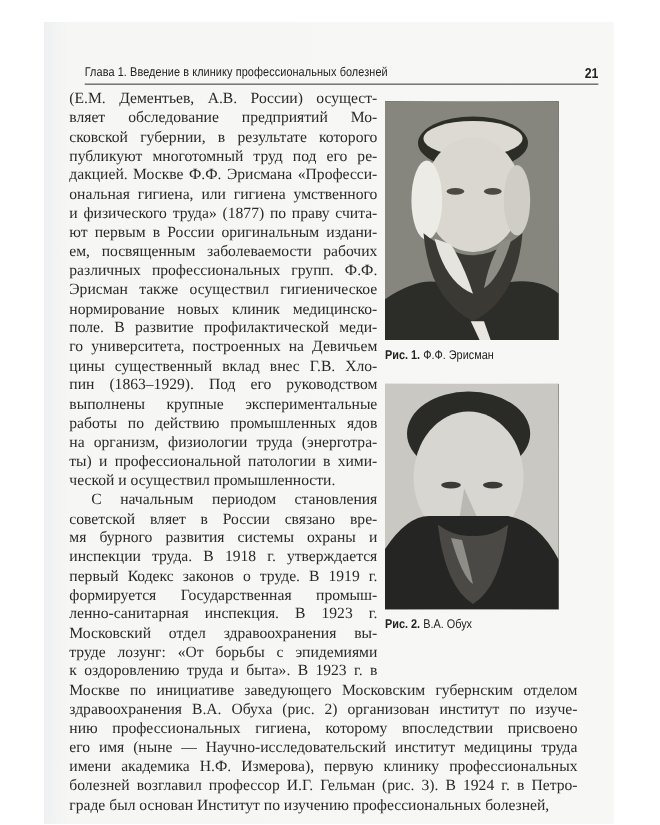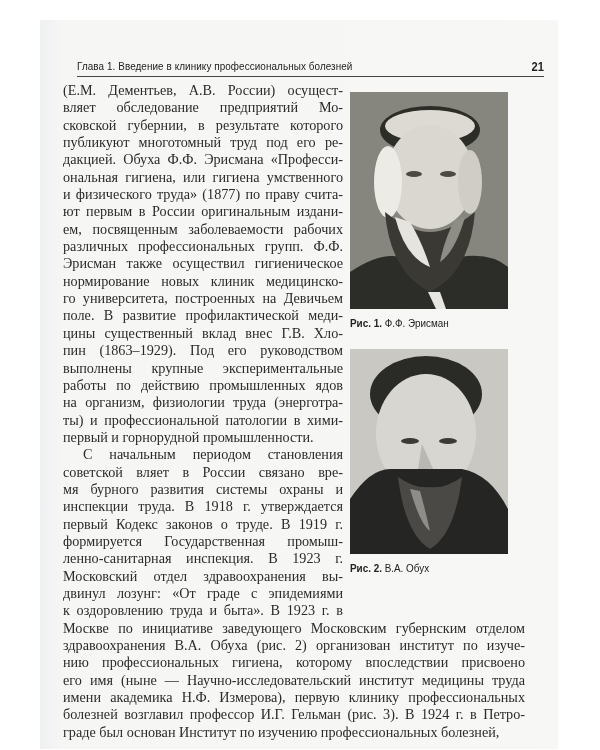--- a/index.html
+++ b/index.html
@@ -52,46 +52,46 @@
     <span class="title">Глава 1. Введение в клинику профессиональных болезней</span>
     <span class="pageno">21</span>
   </div>
 
   <div class="body-text">
     <div class="col-narrow">
       <span class="line">(Е.М. Дементьев, А.В. России) осущест-</span>
       <span class="line">вляет обследование предприятий Мо-</span>
       <span class="line">сковской губернии, в результате которого</span>
       <span class="line">публикуют многотомный труд под его ре-</span>
-      <span class="line">дакцией. Обуха Ф.Ф. Эрисмана «Професси-</span>
+      <span class="line">дакцией. Москве Ф.Ф. Эрисмана «Професси-</span>
       <span class="line">ональная гигиена, или гигиена умственного</span>
       <span class="line">и физического труда» (1877) по праву счита-</span>
       <span class="line">ют первым в России оригинальным издани-</span>
       <span class="line">ем, посвященным заболеваемости рабочих</span>
       <span class="line">различных профессиональных групп. Ф.Ф.</span>
       <span class="line">Эрисман также осуществил гигиеническое</span>
       <span class="line">нормирование новых клиник медицинско-</span>
+      <span class="line">поле. В развитие профилактической меди-</span>
       <span class="line">го университета, построенных на Девичьем</span>
-      <span class="line">поле. В развитие профилактической меди-</span>
       <span class="line">цины существенный вклад внес Г.В. Хло-</span>
       <span class="line">пин (1863–1929). Под его руководством</span>
       <span class="line">выполнены крупные экспериментальные</span>
       <span class="line">работы по действию промышленных ядов</span>
       <span class="line">на организм, физиологии труда (энерготра-</span>
       <span class="line">ты) и профессиональной патологии в хими-</span>
-      <span class="line last">первый и горнорудной промышленности.</span>
+      <span class="line last">ческой и осуществил промышленности.</span>
       <span class="line indent">С начальным периодом становления</span>
       <span class="line">советской вляет в России связано вре-</span>
       <span class="line">мя бурного развития системы охраны и</span>
       <span class="line">инспекции труда. В 1918 г. утверждается</span>
       <span class="line">первый Кодекс законов о труде. В 1919 г.</span>
       <span class="line">формируется Государственная промыш-</span>
       <span class="line">ленно-санитарная инспекция. В 1923 г.</span>
       <span class="line">Московский отдел здравоохранения вы-</span>
-      <span class="line">двинул лозунг: «От граде с эпидемиями</span>
+      <span class="line">труде лозунг: «От борьбы с эпидемиями</span>
       <span class="line">к оздоровлению труда и быта». В 1923 г. в</span>
     </div>
     <div class="col-wide">
       <span class="line">Москве по инициативе заведующего Московским губернским отделом</span>
       <span class="line">здравоохранения В.А. Обуха (рис. 2) организован институт по изуче-</span>
       <span class="line">нию профессиональных гигиена, которому впоследствии присвоено</span>
       <span class="line">его имя (ныне — Научно-исследовательский институт медицины труда</span>
       <span class="line">имени академика Н.Ф. Измерова), первую клинику профессиональных</span>
       <span class="line">болезней возглавил профессор И.Г. Гельман (рис. 3). В 1924 г. в Петро-</span>
       <span class="line last">граде был основан Институт по изучению профессиональных болезней,</span>

